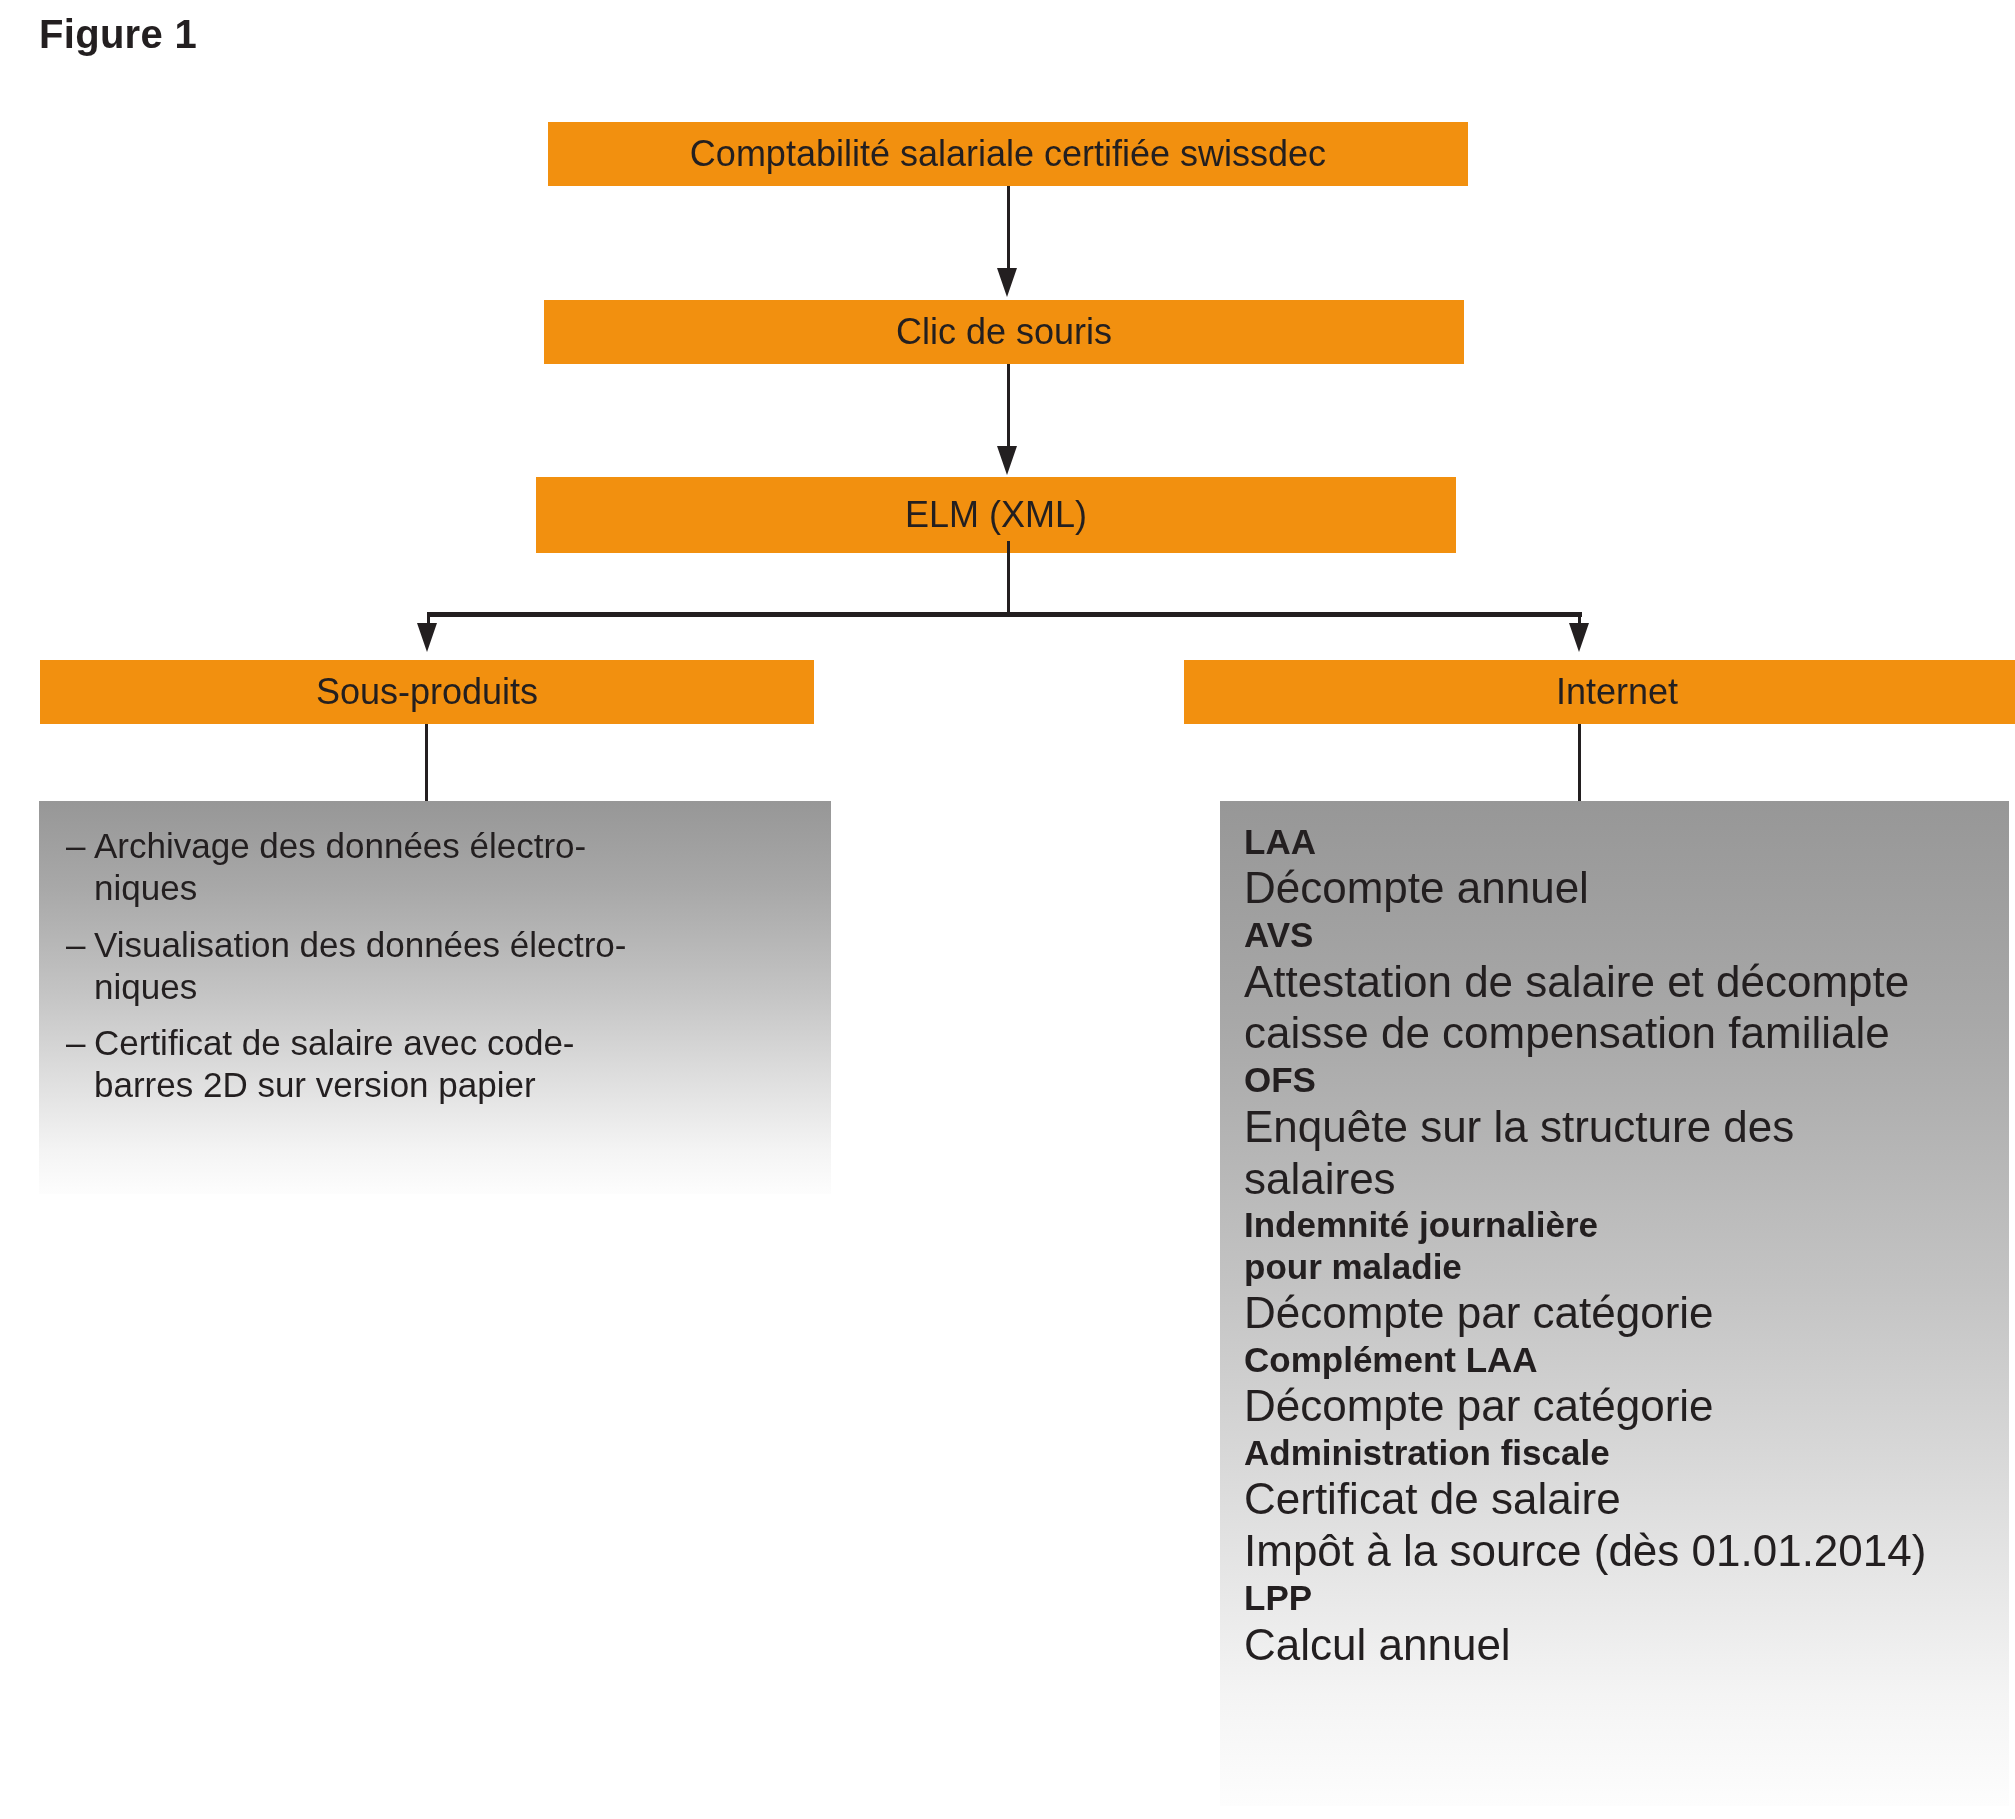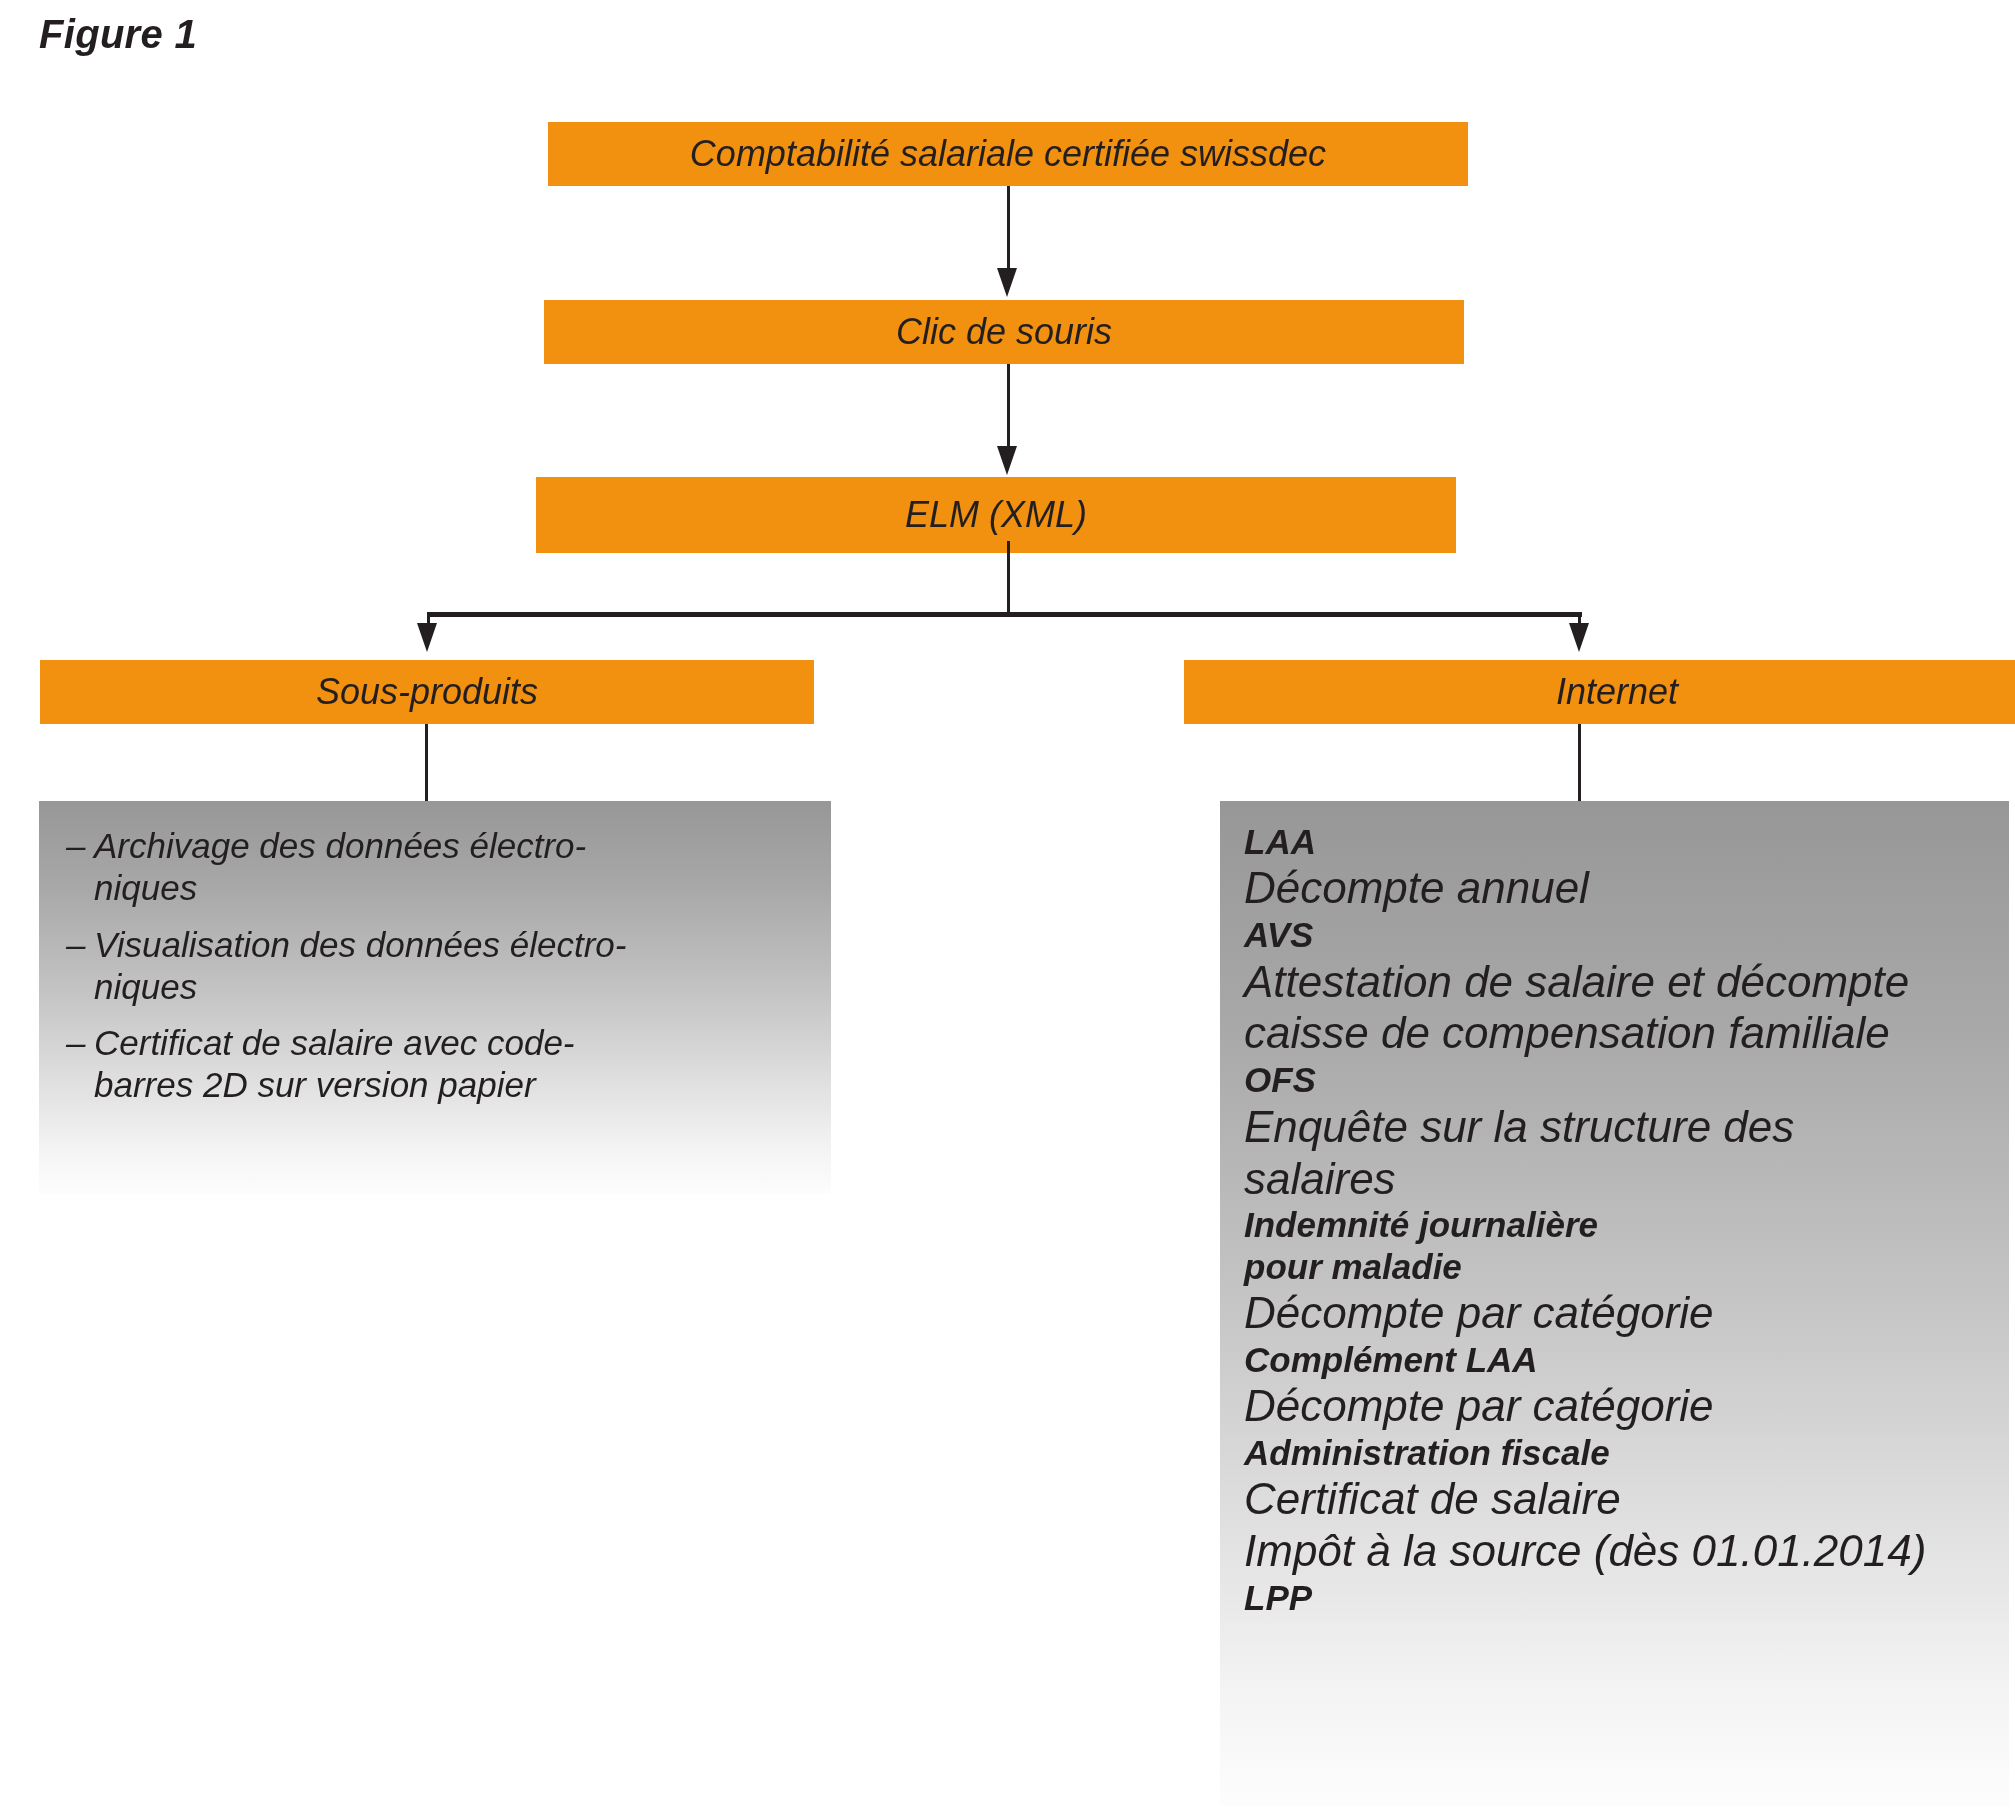--- a/index.html
+++ b/index.html
@@ -12,21 +12,20 @@
     font-family: "Liberation Sans", "DejaVu Sans", sans-serif;
     color: #231f20;
   }
 
   #figure-root {
     position: relative;
     width: 2015px;
     height: 1819px;
     background: #ffffff;
     overflow: hidden;
-    font-style: italic;
   }
 
   
   .figure-title {
     position: absolute;
     left: 39px;
     top: 12px;
     font-size: 40px;
     font-weight: bold;
     letter-spacing: 0.3px;
@@ -255,18 +254,19 @@
         <div class="entry-title">Complément LAA</div>
         <div class="entry-desc">Décompte par catégorie</div>
       </li>
       <li class="entry-item">
         <div class="entry-title">Administration fiscale</div>
         <div class="entry-desc">Certificat de salaire
 Impôt à la source (dès 01.01.2014)</div>
       </li>
       <li class="entry-item">
         <div class="entry-title">LPP</div>
+        <div class="entry-desc">Calcul annuel</div>
       </li>
     </ul>
   </div>
 
 </div>
 
 
 </body></html>

